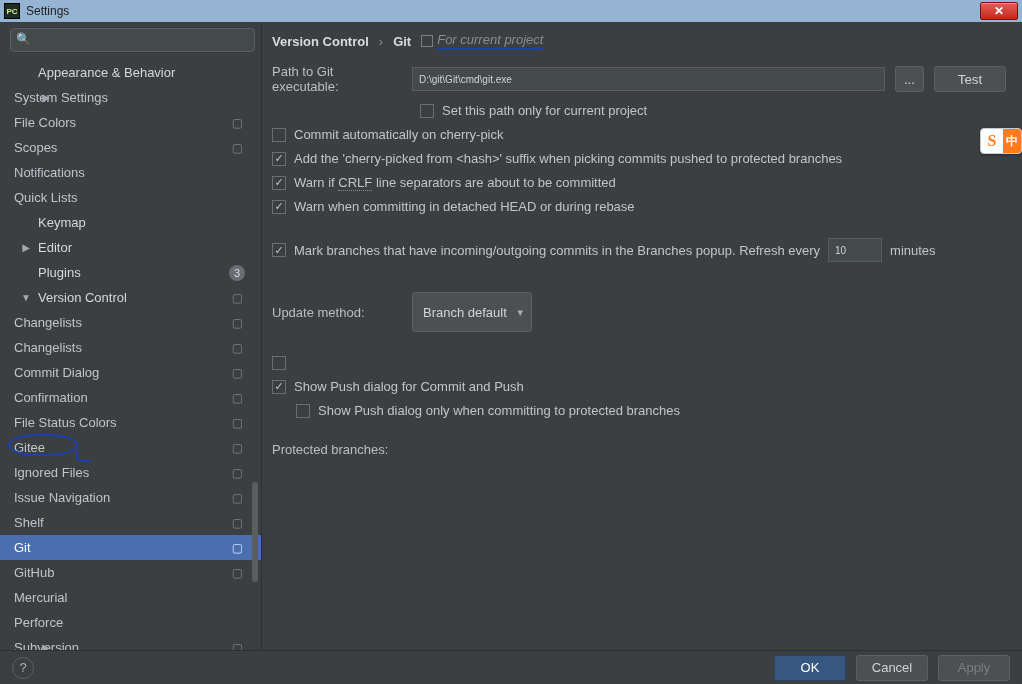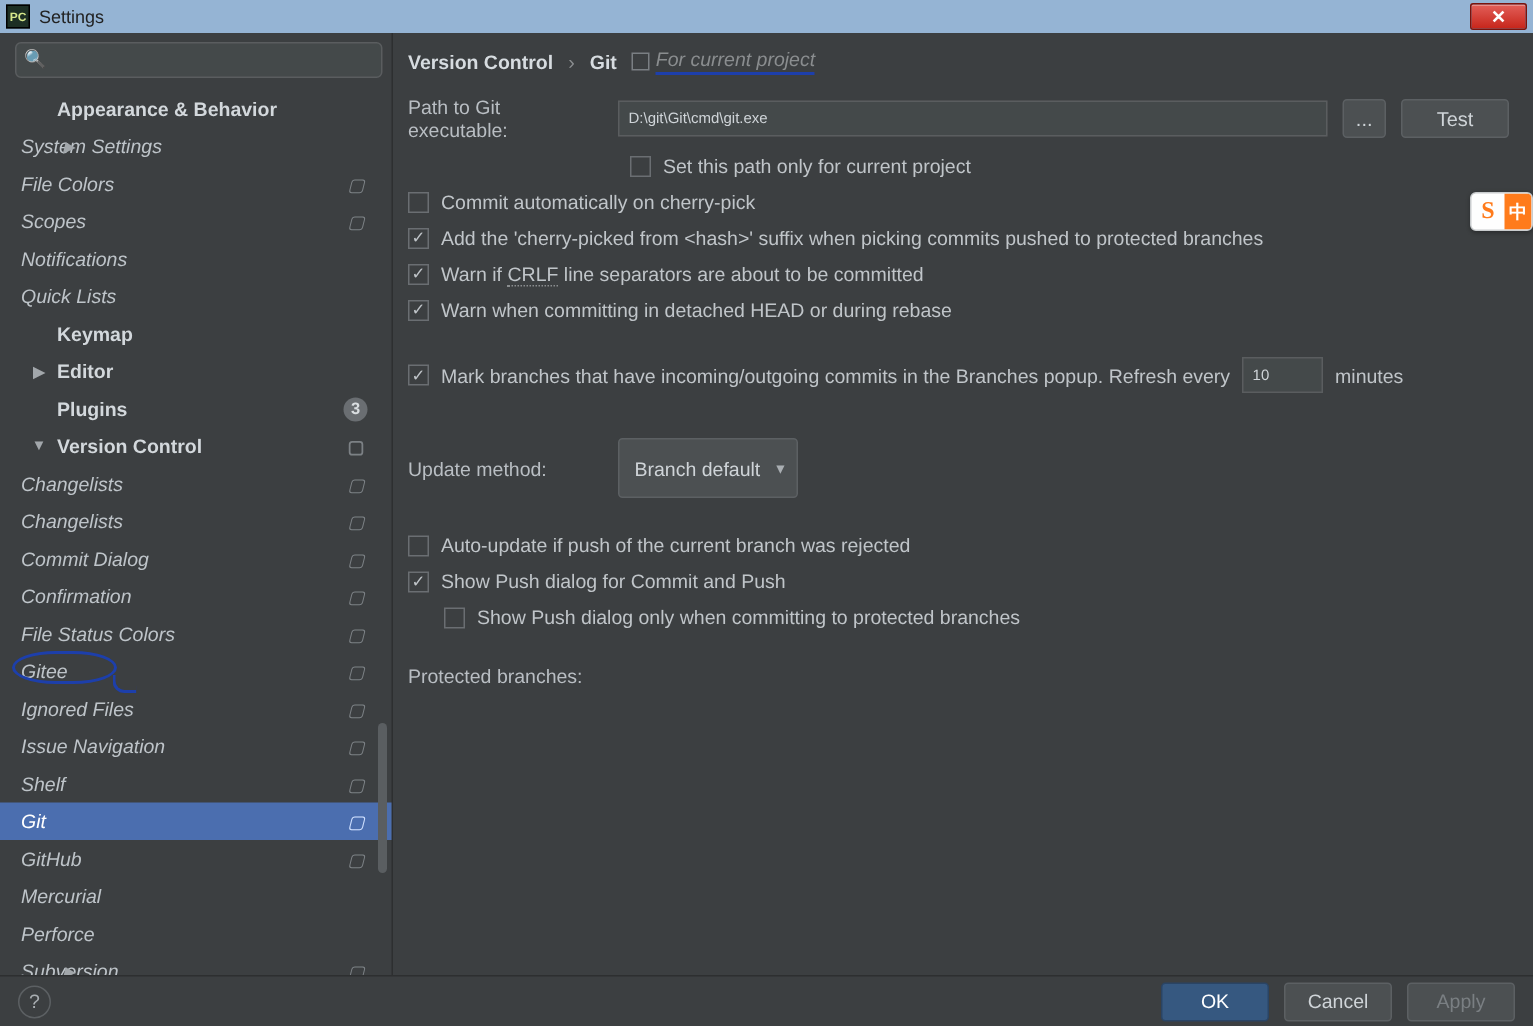--- a/index.html
+++ b/index.html
@@ -19,22 +19,22 @@
   
   .search-wrap { padding: 6px 6px 6px 10px; }
   .search-input { width: 100%; height: 24px; background:#44494a; border:1px solid #5a5d5f; border-radius:4px; color:#bbb; padding:0 6px; font-size:13px; }
   .search-input::placeholder { color:#8a8d8f; }
   .search-wrap { position:relative; }
   .search-wrap .mag { position:absolute; left:16px; top:10px; font-size:12px; color:#9b9fa2; pointer-events:none; }
   .search-input { padding-left:22px; }
 
   .tree { flex:1; overflow-y:auto; padding: 2px 0 8px 0; }
   .tree-row { display:flex; align-items:center; height:25px; padding-left:14px; color:#c8cdd2; cursor:default; position:relative; }
-  .tree-row.bold { font-weight:bold; color:#d3d8dc; }
-  .tree-row.child { font-weight:normal; color:#bec4c9;font-style:italic; }
+  .tree-row.bold { font-weight:normal; color:#d3d8dc; }
+  .tree-row.child { font-weight:normal; color:#bec4c9; }
   .tree-row.sel { background:#4b6eaf; color:#ffffff; }
   .tree-row .arrow { position:absolute; left:20px; font-size:10px; color:#a2a7ab; width:12px; text-align:center; }
   .arrow.right::before { content:"▶"; }
   .arrow.down::before  { content:"▼"; }
   .tree-row.bold { padding-left:38px; }
   .row-after-icon { position:absolute; right:18px; font-size:12px; color:#7c8185; }
   .badge { position:absolute; right:16px; width:16px; height:16px; border-radius:50%; background:#6a6e72; color:#d9dde0; font-size:11px; display:flex; align-items:center; justify-content:center; }
 
   .scroll-thumb { position:absolute; right:3px; top:460px; width:6px; height:100px; background:#5a5e61; border-radius:3px; }
 
@@ -269,21 +269,20 @@
         <label class="left">Update method:</label>
         <div class="sel-dd">
             <span>Branch default</span>
           </div>
       </div>
 
       <div class="gap6"></div>
 
       <div class="cb-row">
         <span class="cb"></span>
-        <span>Auto-update if push of the current branch was rejected</span>
       </div>
       <div class="cb-row">
         <span class="cb checked"></span>
         <span>Show Push dialog for Commit and Push</span>
       </div>
       <div class="cb-row sub">
         <span class="cb"></span>
         <span>Show Push dialog only when committing to protected branches</span>
       </div>
 

